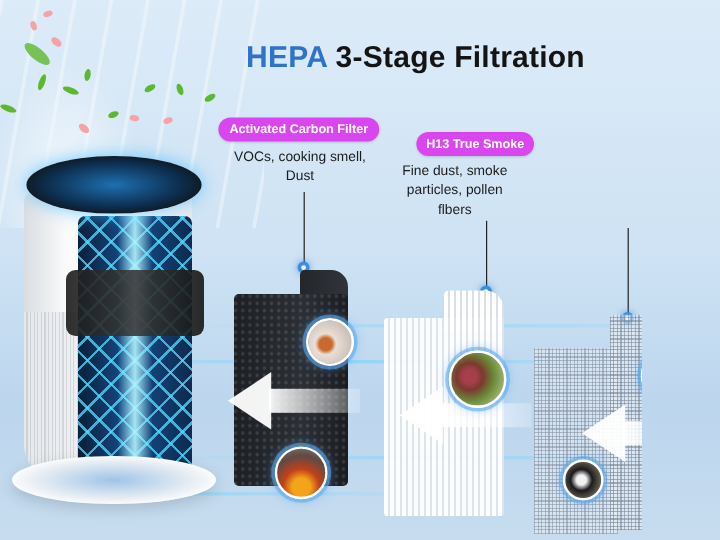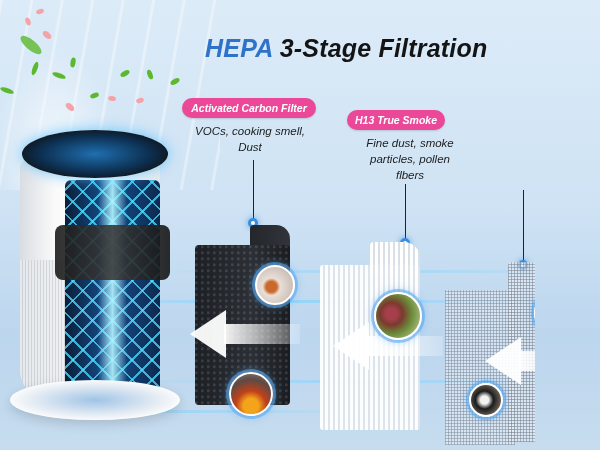--- a/index.html
+++ b/index.html
@@ -2,21 +2,21 @@
 <html><head>
 <meta charset="utf-8">
 <style>
   * { box-sizing: border-box; margin: 0; padding: 0; }
   html, body { width: 600px; height: 450px; overflow: hidden; }
   body {
     font-family: "Liberation Sans", sans-serif;
     background: linear-gradient(180deg, #dcebf8 0%, #cfe3f4 45%, #bcd6ee 75%, #c7dcee 100%);
     position: relative;
   }
-  .stage { position: absolute; inset: 0; width: 535px; height: 450px; overflow: hidden; font-style: italic; }
+  .stage { position: absolute; inset: 0; width: 535px; height: 450px; overflow: hidden; }
 
   
   .rays {
     position: absolute; left: -40px; top: -30px; width: 260px; height: 220px;
     background:
       radial-gradient(ellipse 90px 160px at 95px 190px, rgba(255,255,255,.95), rgba(255,255,255,0) 70%),
       repeating-linear-gradient(100deg, rgba(255,255,255,0) 0 14px, rgba(255,255,255,.45) 15px 17px, rgba(255,255,255,0) 18px 30px);
     opacity: .8;
   }
   .leaf { position: absolute; width: 14px; height: 5px; border-radius: 50%; background: #5cb82d; }
@@ -25,21 +25,21 @@
   
   .title {
     position: absolute; left: 205px; top: 34px;
     font-size: 25px; font-weight: 700; letter-spacing: .2px; color: #141414;
   }
   .title .accent { color: #2f73c9; }
 
   
   .badge {
     position: absolute; height: 20px; border-radius: 10px;
-    background: #ec4899; color: #fff; font-size: 10.5px; font-weight: 700;
+    background: #d946ef; color: #fff; font-size: 10.5px; font-weight: 700;
     display: flex; align-items: center; justify-content: center;
     box-shadow: 0 1px 2px rgba(0,0,0,.15);
   }
   .desc {
     position: absolute; font-size: 11.5px; line-height: 16px; color: #1c1c1c; text-align: center;
   }
   .line { position: absolute; width: 1px; background: #222; }
   .dot {
     position: absolute; width: 10px; height: 10px; border-radius: 50%;
     background: #fff; border: 3px solid #3a8ee0; box-shadow: 0 0 6px rgba(58,142,224,.8);
@@ -199,21 +199,21 @@
   <div class="carbon-top"></div>
   <div class="carbon"></div>
   <div class="arrow" style="left:190px;top:310px;width:110px;height:48px;">
     <div class="head" style="left:0;top:0;"></div>
     <div class="shaft" style="left:34px;top:14px;width:76px;"></div>
   </div>
   <div class="photo" style="left:255px;top:265px;width:40px;height:40px;background:radial-gradient(circle at 40% 55%, #c9692c 0 18%, #e9dfd6 30%, #b7aca3 100%);"></div>
   <div class="photo" style="left:229px;top:372px;width:44px;height:44px;background:radial-gradient(circle at 50% 80%, #f3a41b 0 20%, #c1411a 40%, #5e4a45 70%, #8a7c76 100%);"></div>
 
   <div class="badge" style="left:347px;top:110px;width:98px;">H13 True Smoke</div>
-  <div class="desc" style="left:355px;top:135px;width:110px;">
+  <div class="desc" style="left:324px;top:135px;width:110px;">
     <div>Fine dust, smoke</div>
     <div>particles, pollen</div>
     <div>flbers</div>
   </div>
   <div class="line" style="left:405px;top:184px;height:56px;"></div>
   <div class="dot" style="left:400px;top:238px;"></div>
 
   <div class="hepa-top"></div>
   <div class="hepa"></div>
   <div class="arrow" style="left:333px;top:322px;width:110px;height:48px;">

